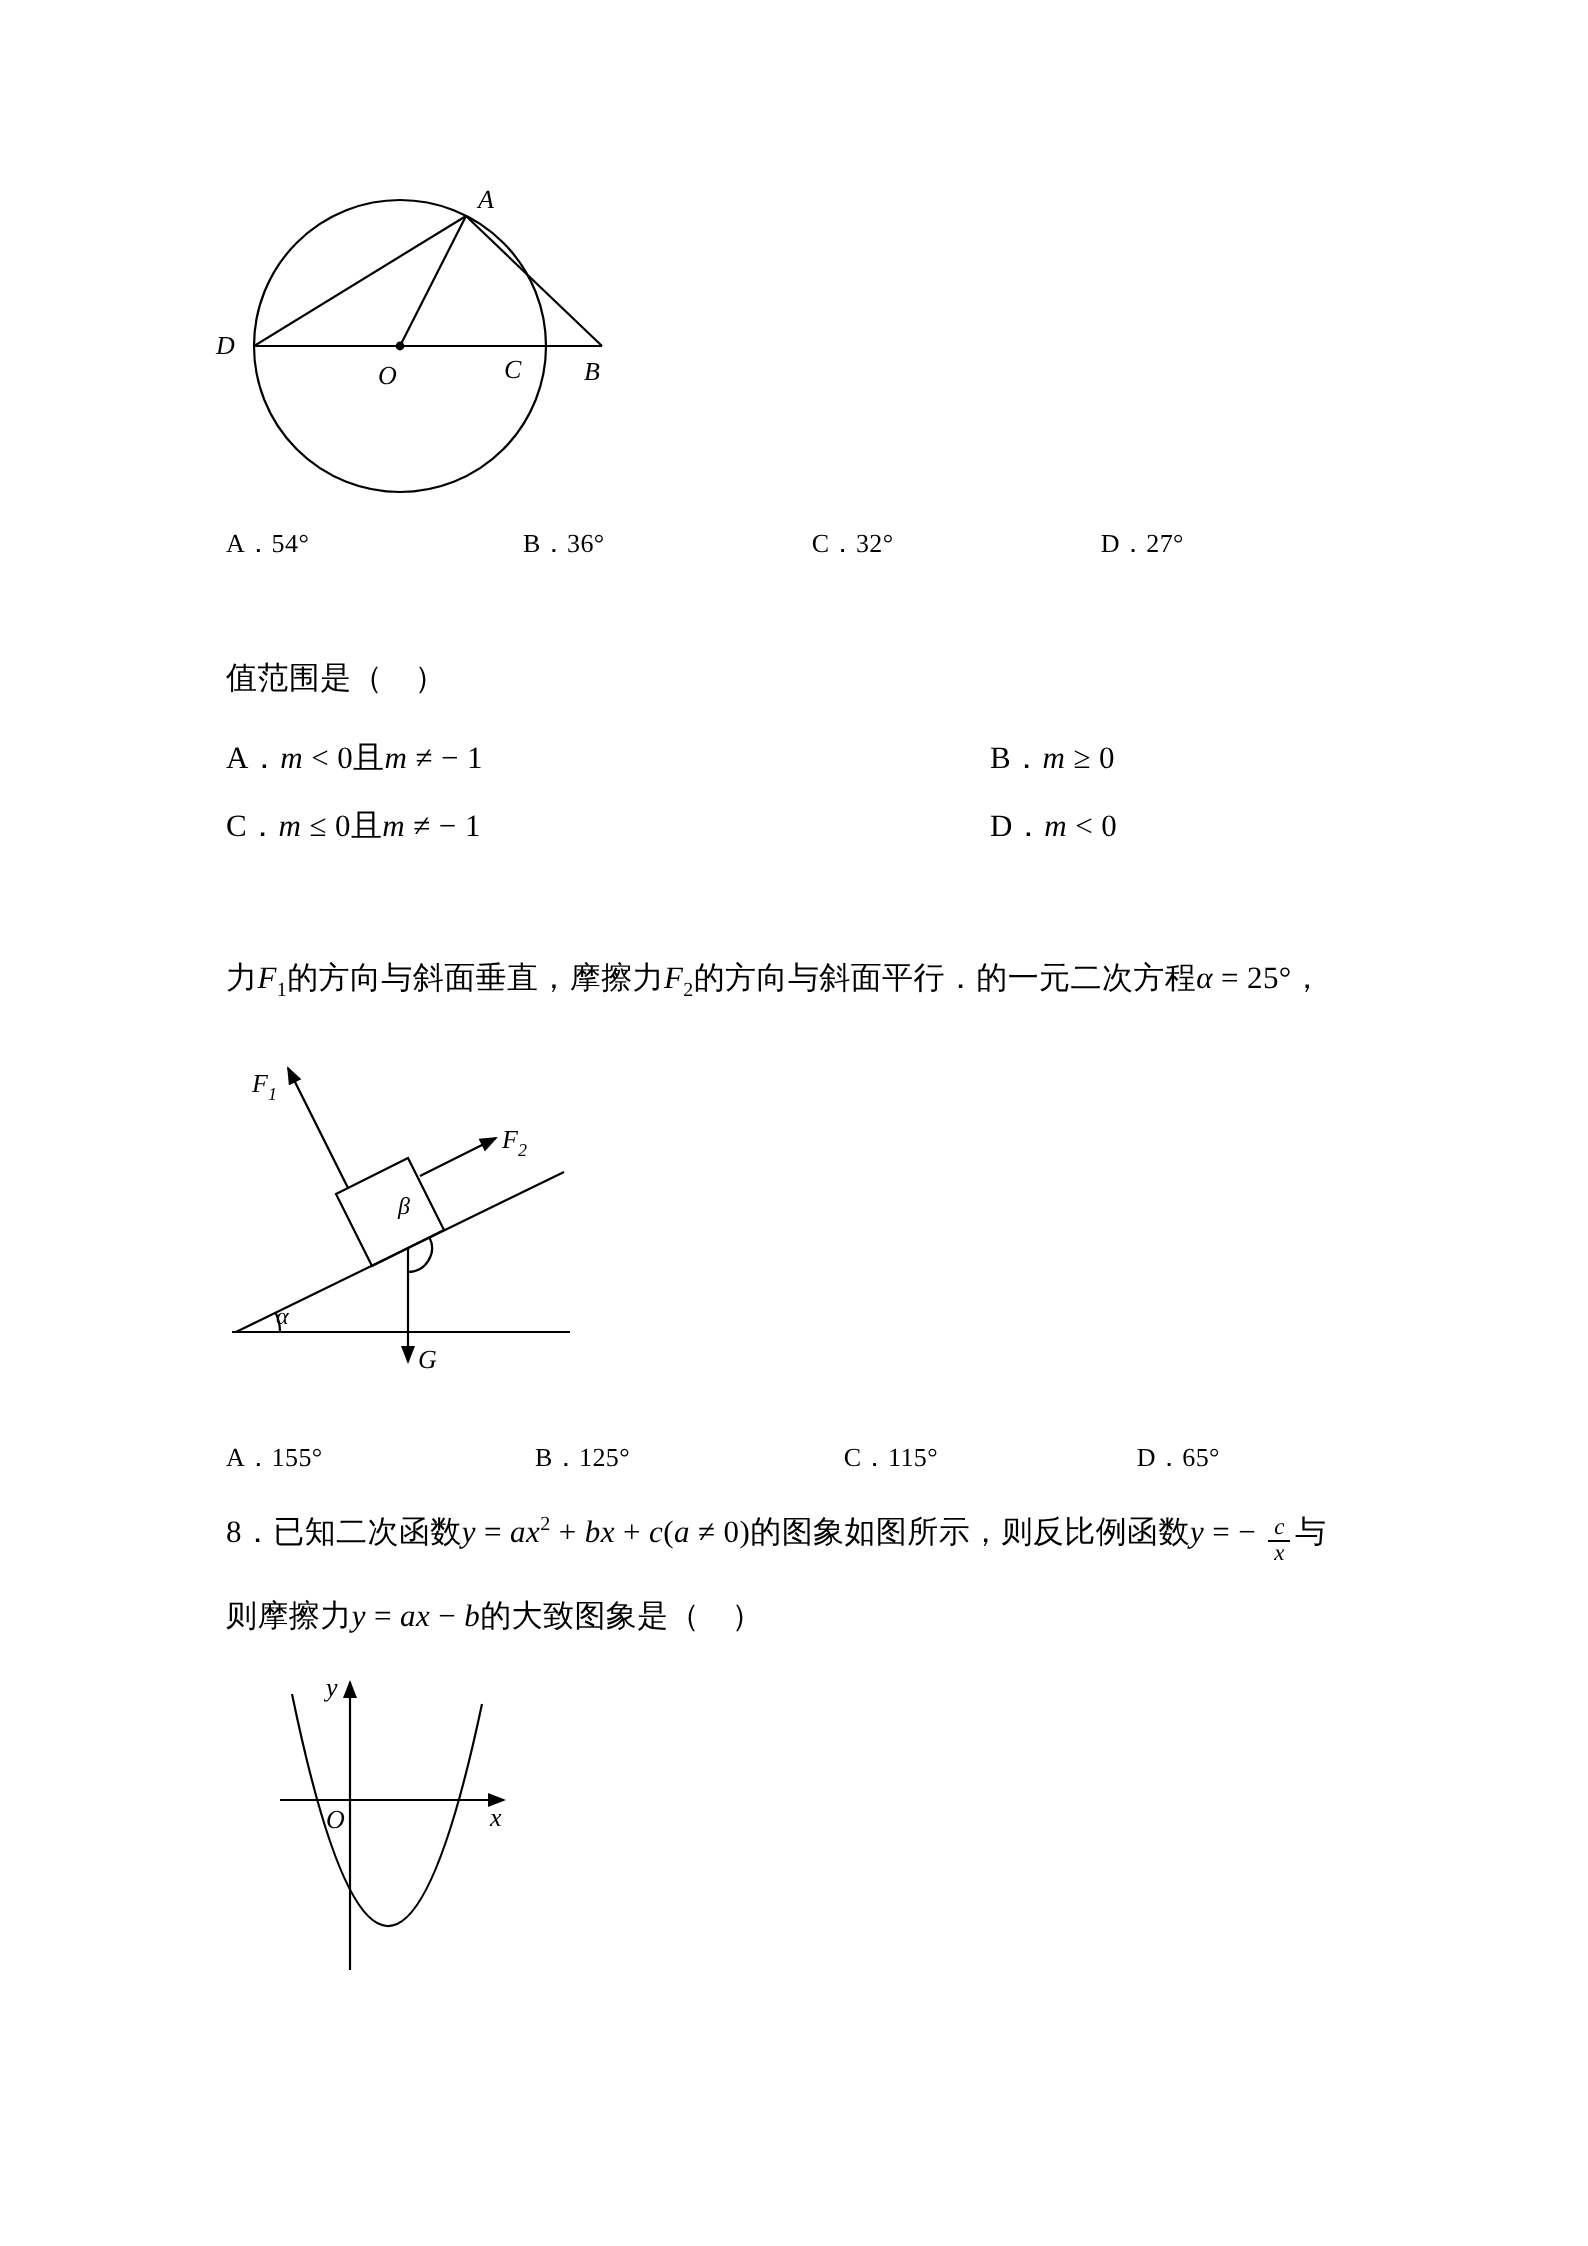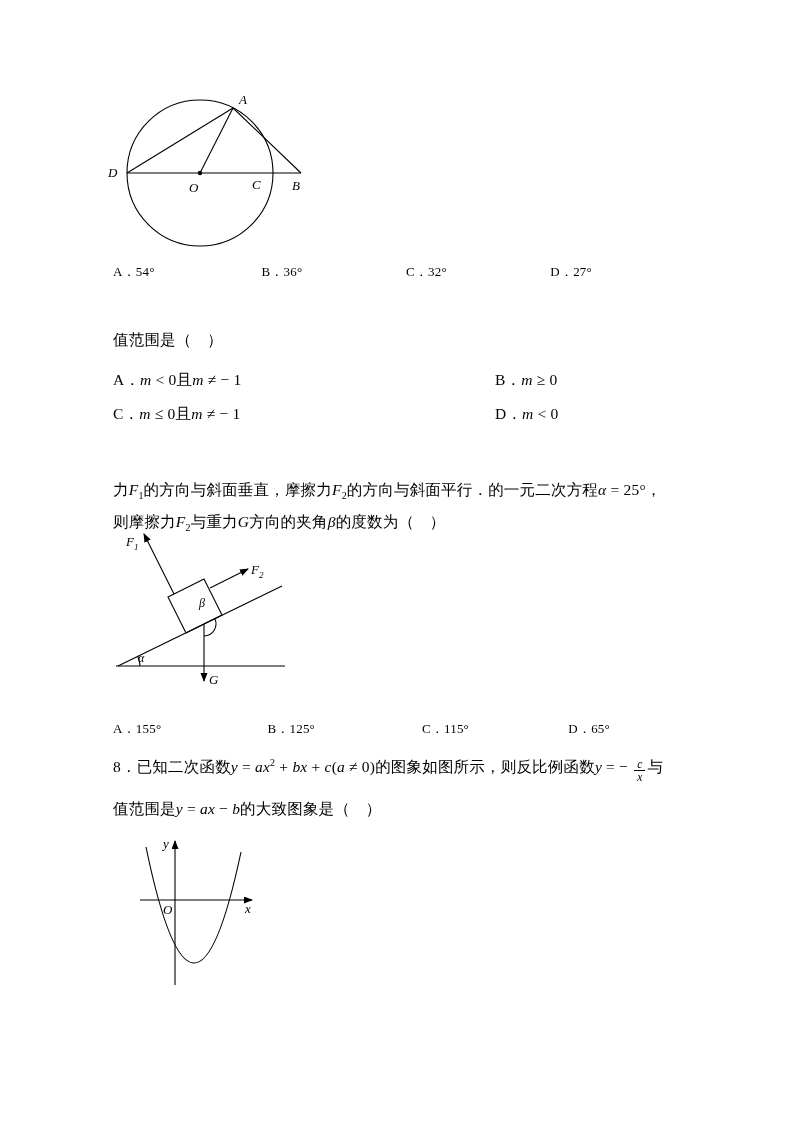--- a/index.html
+++ b/index.html
@@ -47,21 +47,20 @@
     <span class="o"><span>D．27°</span></span>
   </div>
 
   <div class="tline" style="left:113px;top:330px"><span>值范围是（　）</span></div>
   <div class="tline" style="left:113px;top:370px"><span>A．</span><span class="it">m</span><span> &lt; 0且</span><span class="it">m</span><span> ≠ − 1</span></div>
   <div class="tline" style="left:495px;top:370px"><span>B．</span><span class="it">m</span><span> ≥ 0</span></div>
   <div class="tline" style="left:113px;top:404px"><span>C．</span><span class="it">m</span><span> ≤ 0且</span><span class="it">m</span><span> ≠ − 1</span></div>
   <div class="tline" style="left:495px;top:404px"><span>D．</span><span class="it">m</span><span> &lt; 0</span></div>
 
   <div class="tline" style="left:113px;top:480px"><span>力</span><span class="it">F</span><sub>1</sub><span>的方向与斜面垂直，摩擦力</span><span class="it">F</span><sub>2</sub><span>的方向与斜面平行．的一元二次方程</span><span class="it">α</span><span> = 25°，</span></div>
-  <div class="tline" style="left:113px;top:512px"><span>则摩擦力</span><span class="it">F</span><sub>2</sub><span>与重力</span><span class="it">G</span><span>方向的夹角</span><span class="it">β</span><span>的度数为（　）</span></div>
 
   <svg class="diag" style="left:110px;top:528px" width="185" height="170" viewBox="0 0 185 170">
     <defs>
       <marker id="ah" markerUnits="userSpaceOnUse" markerWidth="10" markerHeight="8" refX="8" refY="3.5" orient="auto">
         <path d="M0,0 L9,3.5 L0,7 Z" fill="#000"></path>
       </marker>
     </defs>
     <line class="st" x1="6" y1="138" x2="175" y2="138"></line>
     <line class="st" x1="8" y1="138" x2="172" y2="58"></line>
     <path class="st" d="M76,105 L112,87 L94,51 L58,69 Z"></path>
@@ -78,21 +77,21 @@
   </svg>
 
   <div class="optrow" style="top:719px">
     <span class="o" style="width:151px"><span>A．155°</span></span>
     <span class="o" style="width:151px"><span>B．125°</span></span>
     <span class="o" style="width:143px"><span>C．115°</span></span>
     <span class="o"><span>D．65°</span></span>
   </div>
 
   <div class="tline" style="left:113px;top:757px"><span>8．已知二次函数</span><span class="it">y</span><span> = </span><span class="it">a</span><span class="it">x</span><sup>2</sup><span> + </span><span class="it">b</span><span class="it">x</span><span> + </span><span class="it">c</span><span>(</span><span class="it">a</span><span> ≠ 0)</span><span>的图象如图所示，则反比例函数</span><span class="it">y</span><span> = − </span><span class="frac it"><span class="fn">c</span><span class="fd">x</span></span><span>与</span></div>
-  <div class="tline" style="left:113px;top:799px"><span>值范围是</span><span class="it">y</span><span> = </span><span class="it">a</span><span class="it">x</span><span> − </span><span class="it">b</span><span>的大致图象是（　）</span></div>
+  <div class="tline" style="left:113px;top:799px"><span>则摩擦力</span><span class="it">y</span><span> = </span><span class="it">a</span><span class="it">x</span><span> − </span><span class="it">b</span><span>的大致图象是（　）</span></div>
 
   <svg class="diag" style="left:128px;top:833px" width="135" height="158" viewBox="0 0 135 158">
     <defs>
       <marker id="ah2" markerUnits="userSpaceOnUse" markerWidth="10" markerHeight="8" refX="8" refY="3.5" orient="auto">
         <path d="M0,0 L9,3.5 L0,7 Z" fill="#000"></path>
       </marker>
     </defs>
     <line class="st" x1="12" y1="67" x2="124" y2="67" marker-end="url(#ah2)"></line>
     <line class="st" x1="47" y1="152" x2="47" y2="8" marker-end="url(#ah2)"></line>
     <path class="st" d="M18,14 Q65.5,243.5 113,19"></path>

